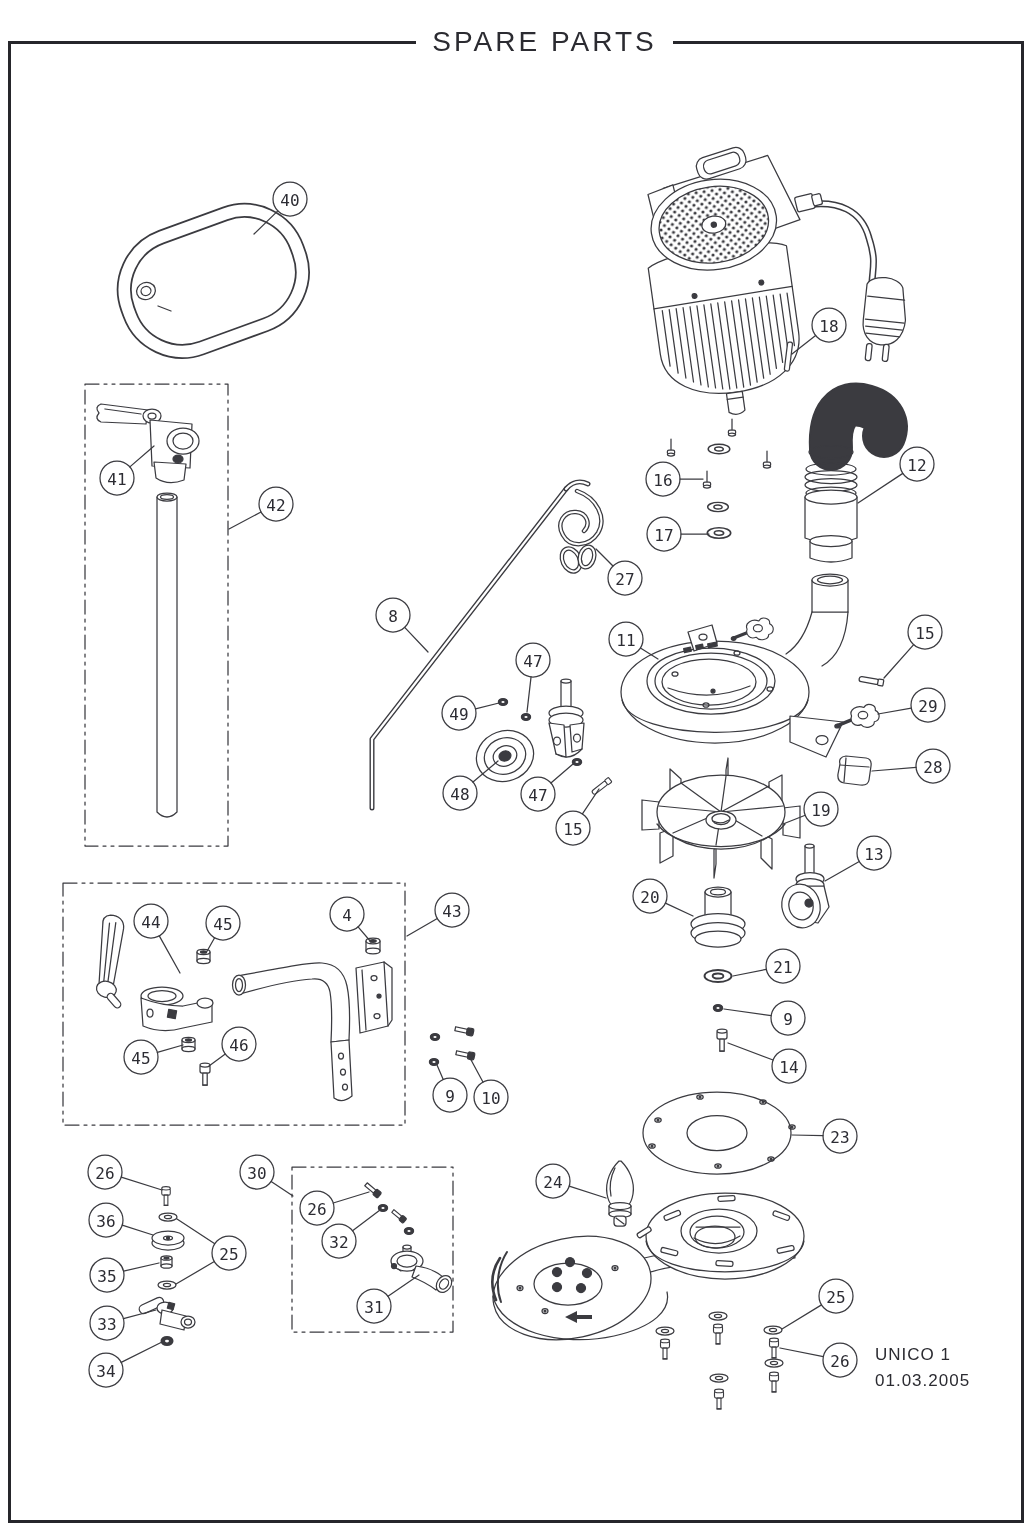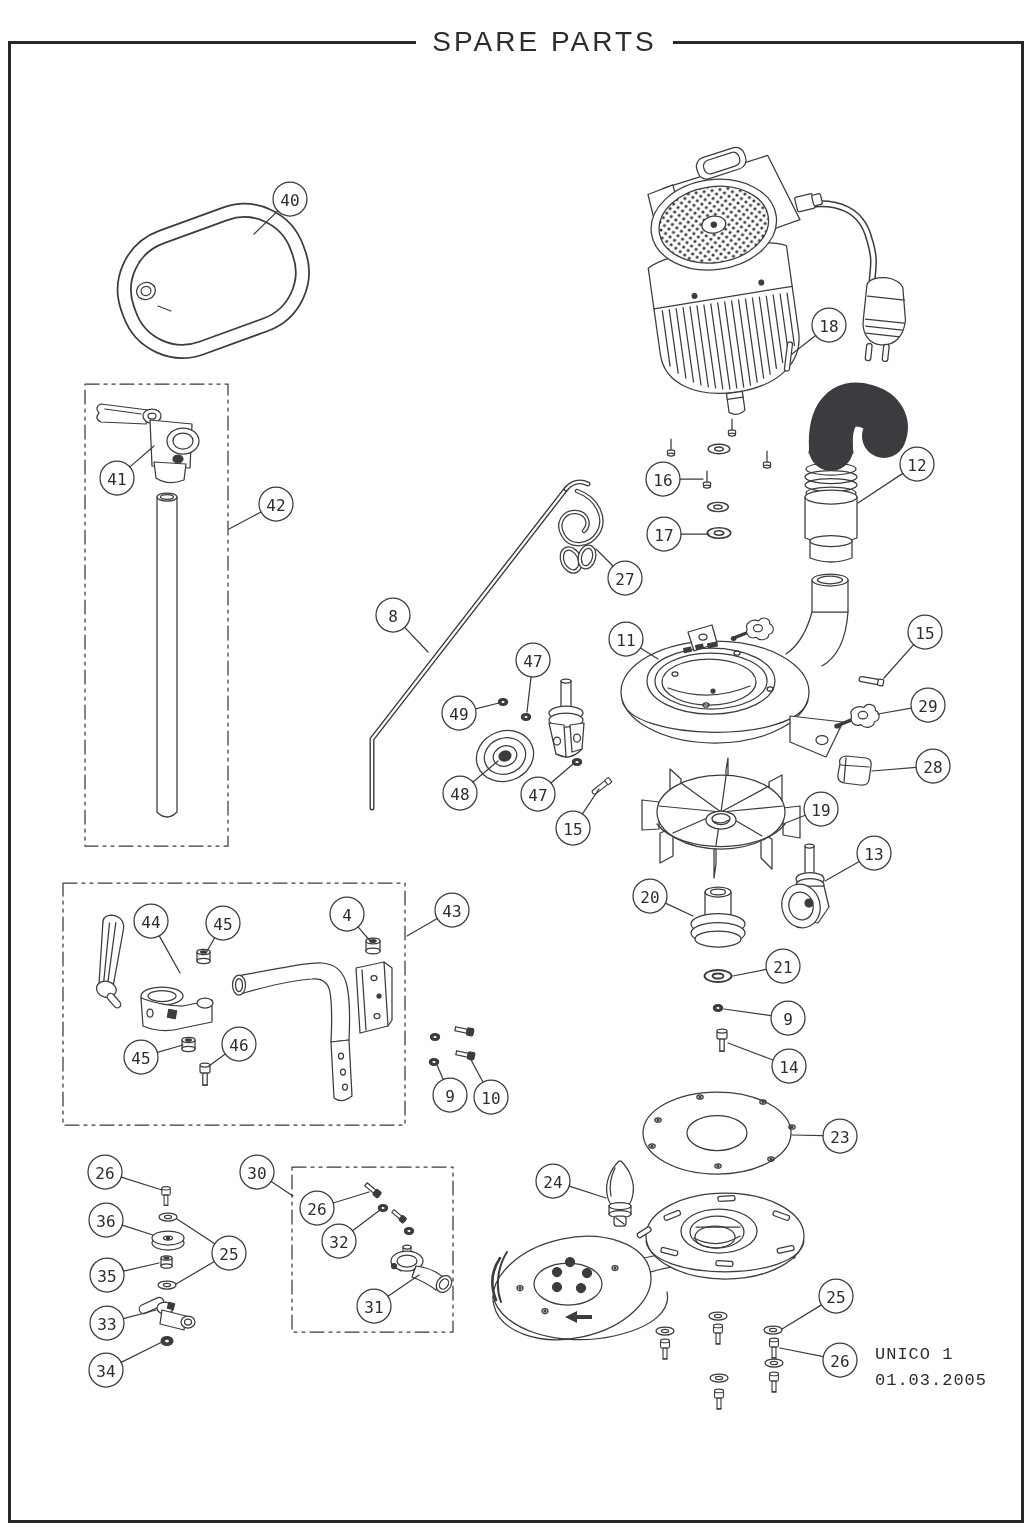--- a/index.html
+++ b/index.html
@@ -4,21 +4,21 @@
 <style>
   html,body{margin:0;padding:0;background:#fff;}
   #page{position:relative;width:1033px;height:1536px;background:#fff;overflow:hidden;
         font-family:"Liberation Sans",sans-serif;}
   #frame{position:absolute;left:8px;top:41px;width:1016px;height:1482px;
          border:3.5px solid #26262b;box-sizing:border-box;}
   #title-wrap{position:absolute;left:0;top:26px;width:100%;text-align:center;z-index:5;padding-left:28px;}
   #title-wrap span{display:inline-block;background:#fff;padding:0 16px;
          font-size:28px;letter-spacing:3px;color:#2b2b31;}
   .footer-text{position:absolute;left:875px;z-index:5;color:#2b2b31;
-         font-family:Liberation Mono, monospace;font-size:17px;letter-spacing:1px;}
+         font-family:Liberation Sans, sans-serif;font-size:17px;letter-spacing:1px;}
   #footer-model{top:1345px;}
   #footer-date{top:1371px;}
   svg.art{position:absolute;left:0;top:0;z-index:4;}
   .art ellipse,.art path,.art rect,.art line,.art circle,.art polyline
      {stroke:#3b3b40;stroke-width:1.25;fill:none;stroke-linecap:round;stroke-linejoin:round;}
   .art .w{fill:#ffffff;}
   .art .k2{fill:#3b3b40;stroke:#3b3b40;}
   .art .nostroke{stroke:none;}
   .balloon{fill:#ffffff;stroke:#3b3b40;stroke-width:1.6;}
   .lead{stroke:#3b3b40;stroke-width:1.1;}

